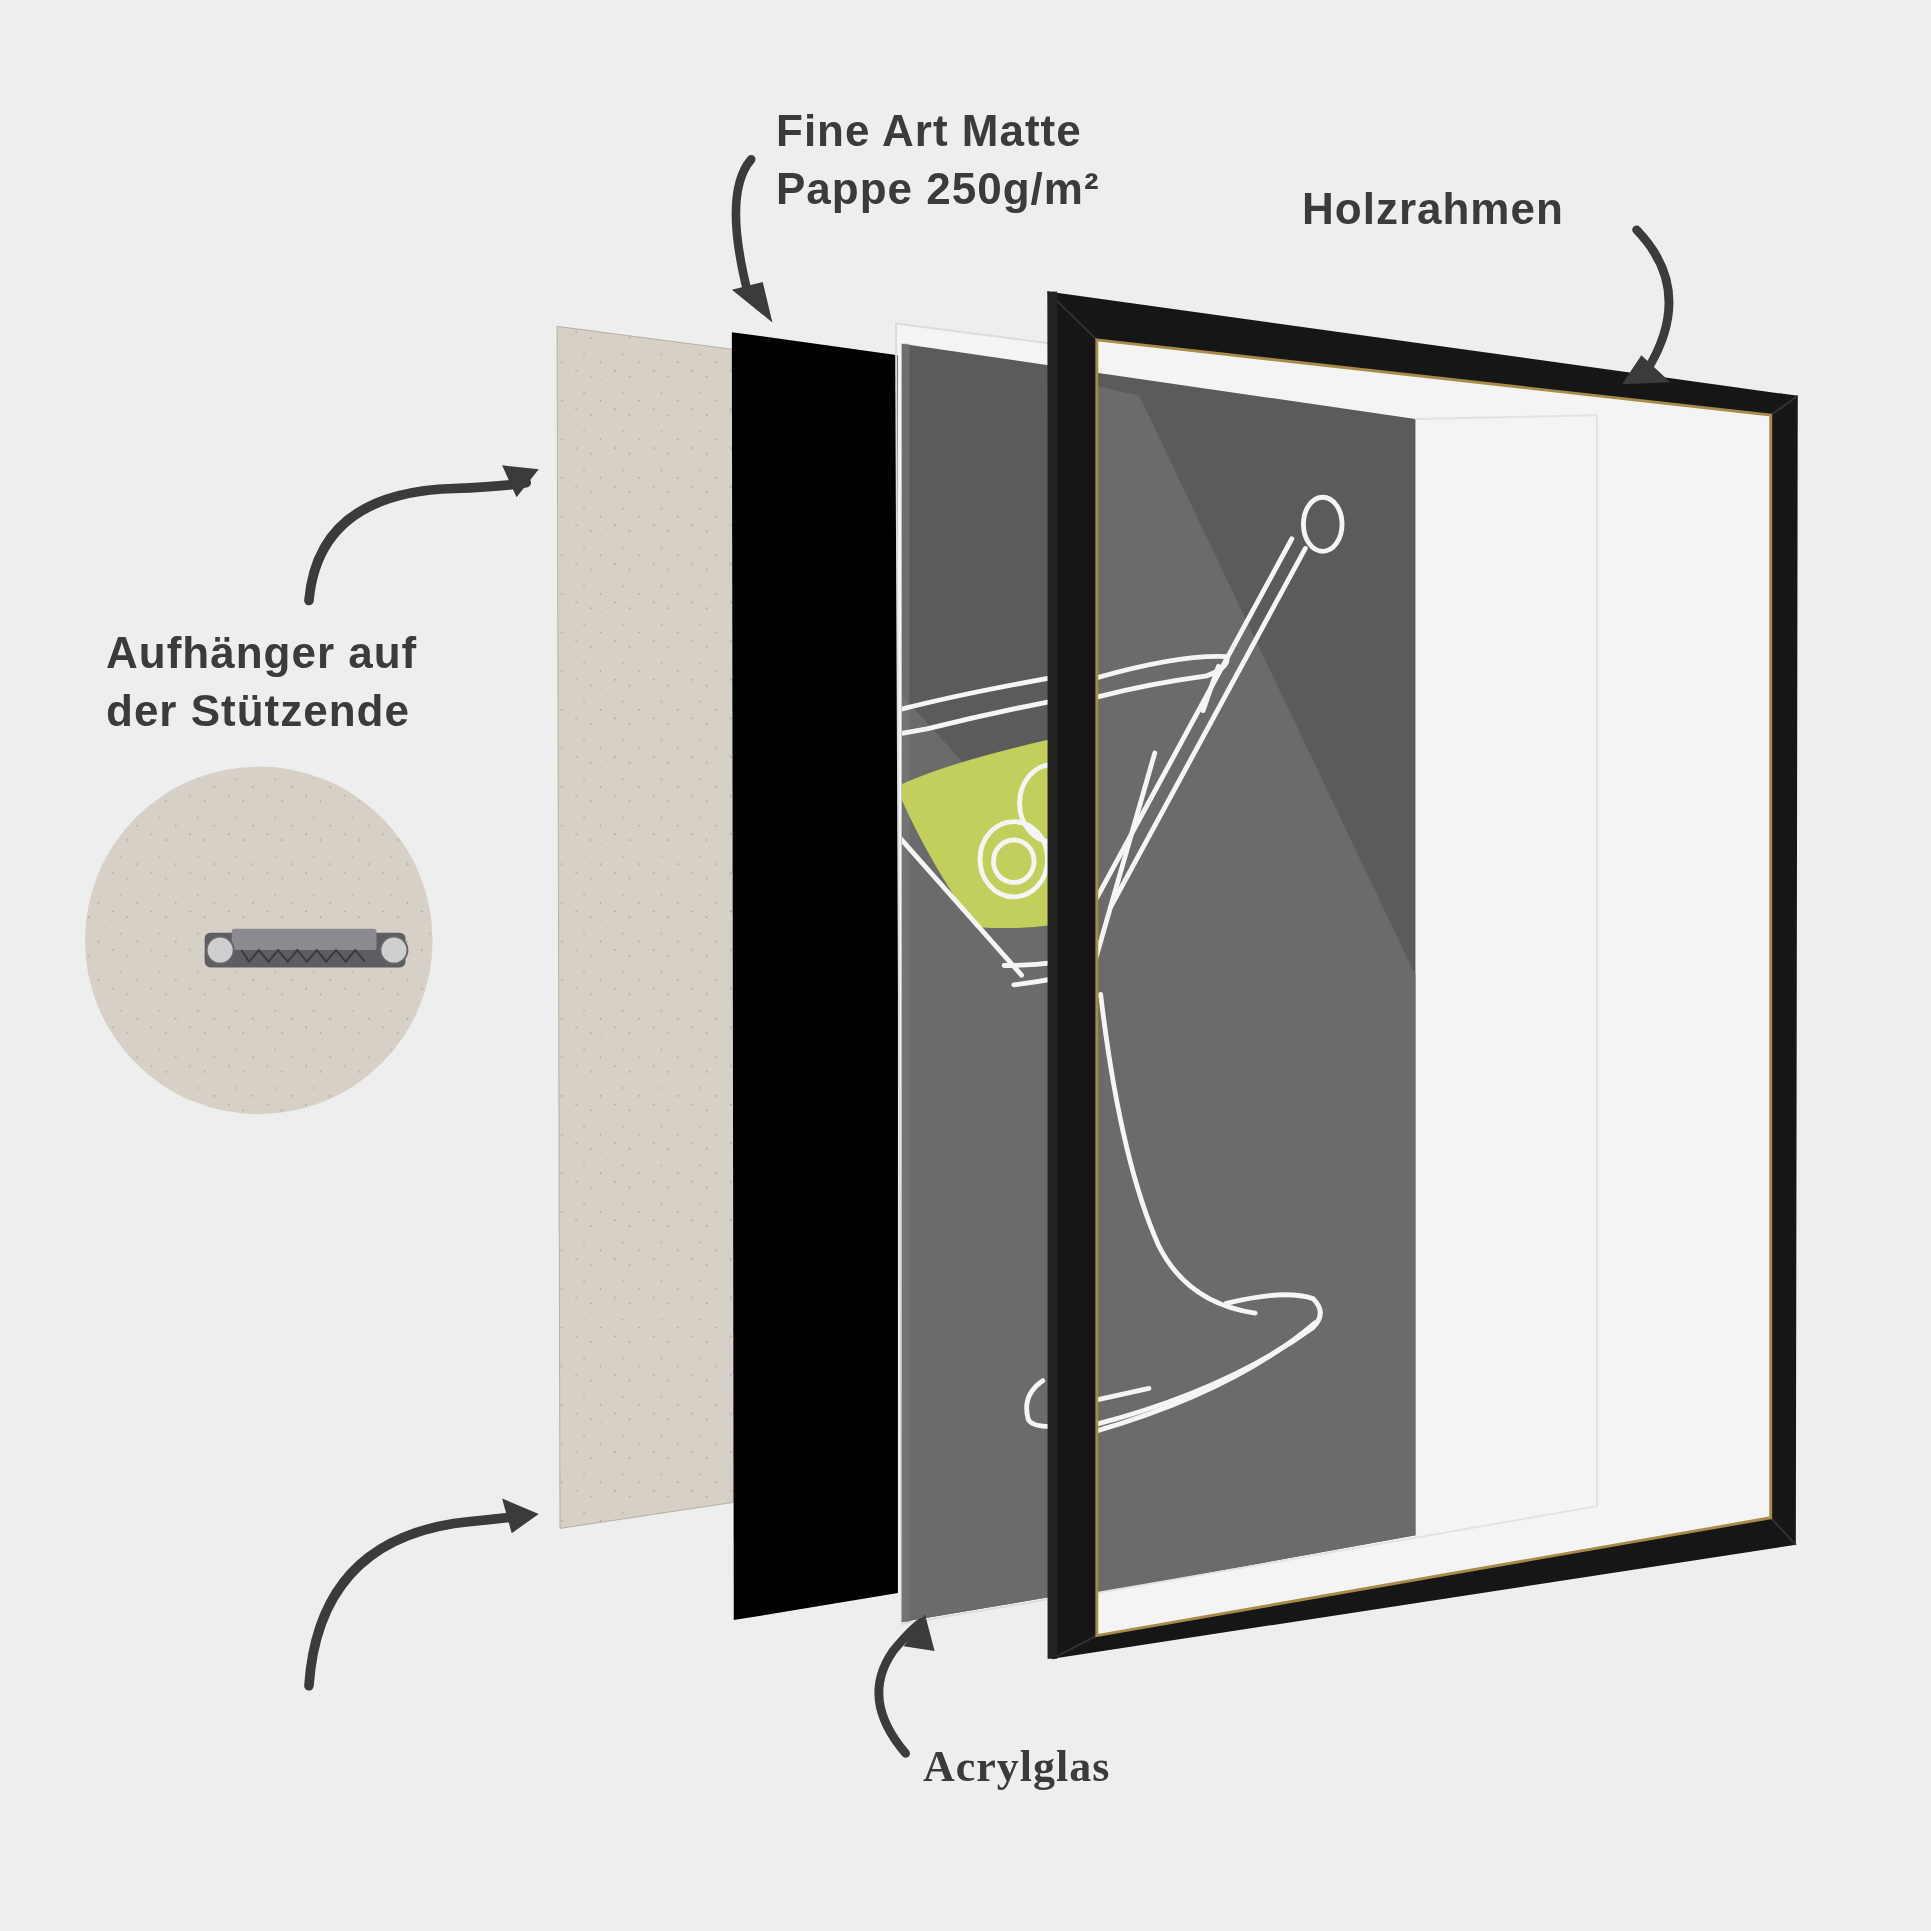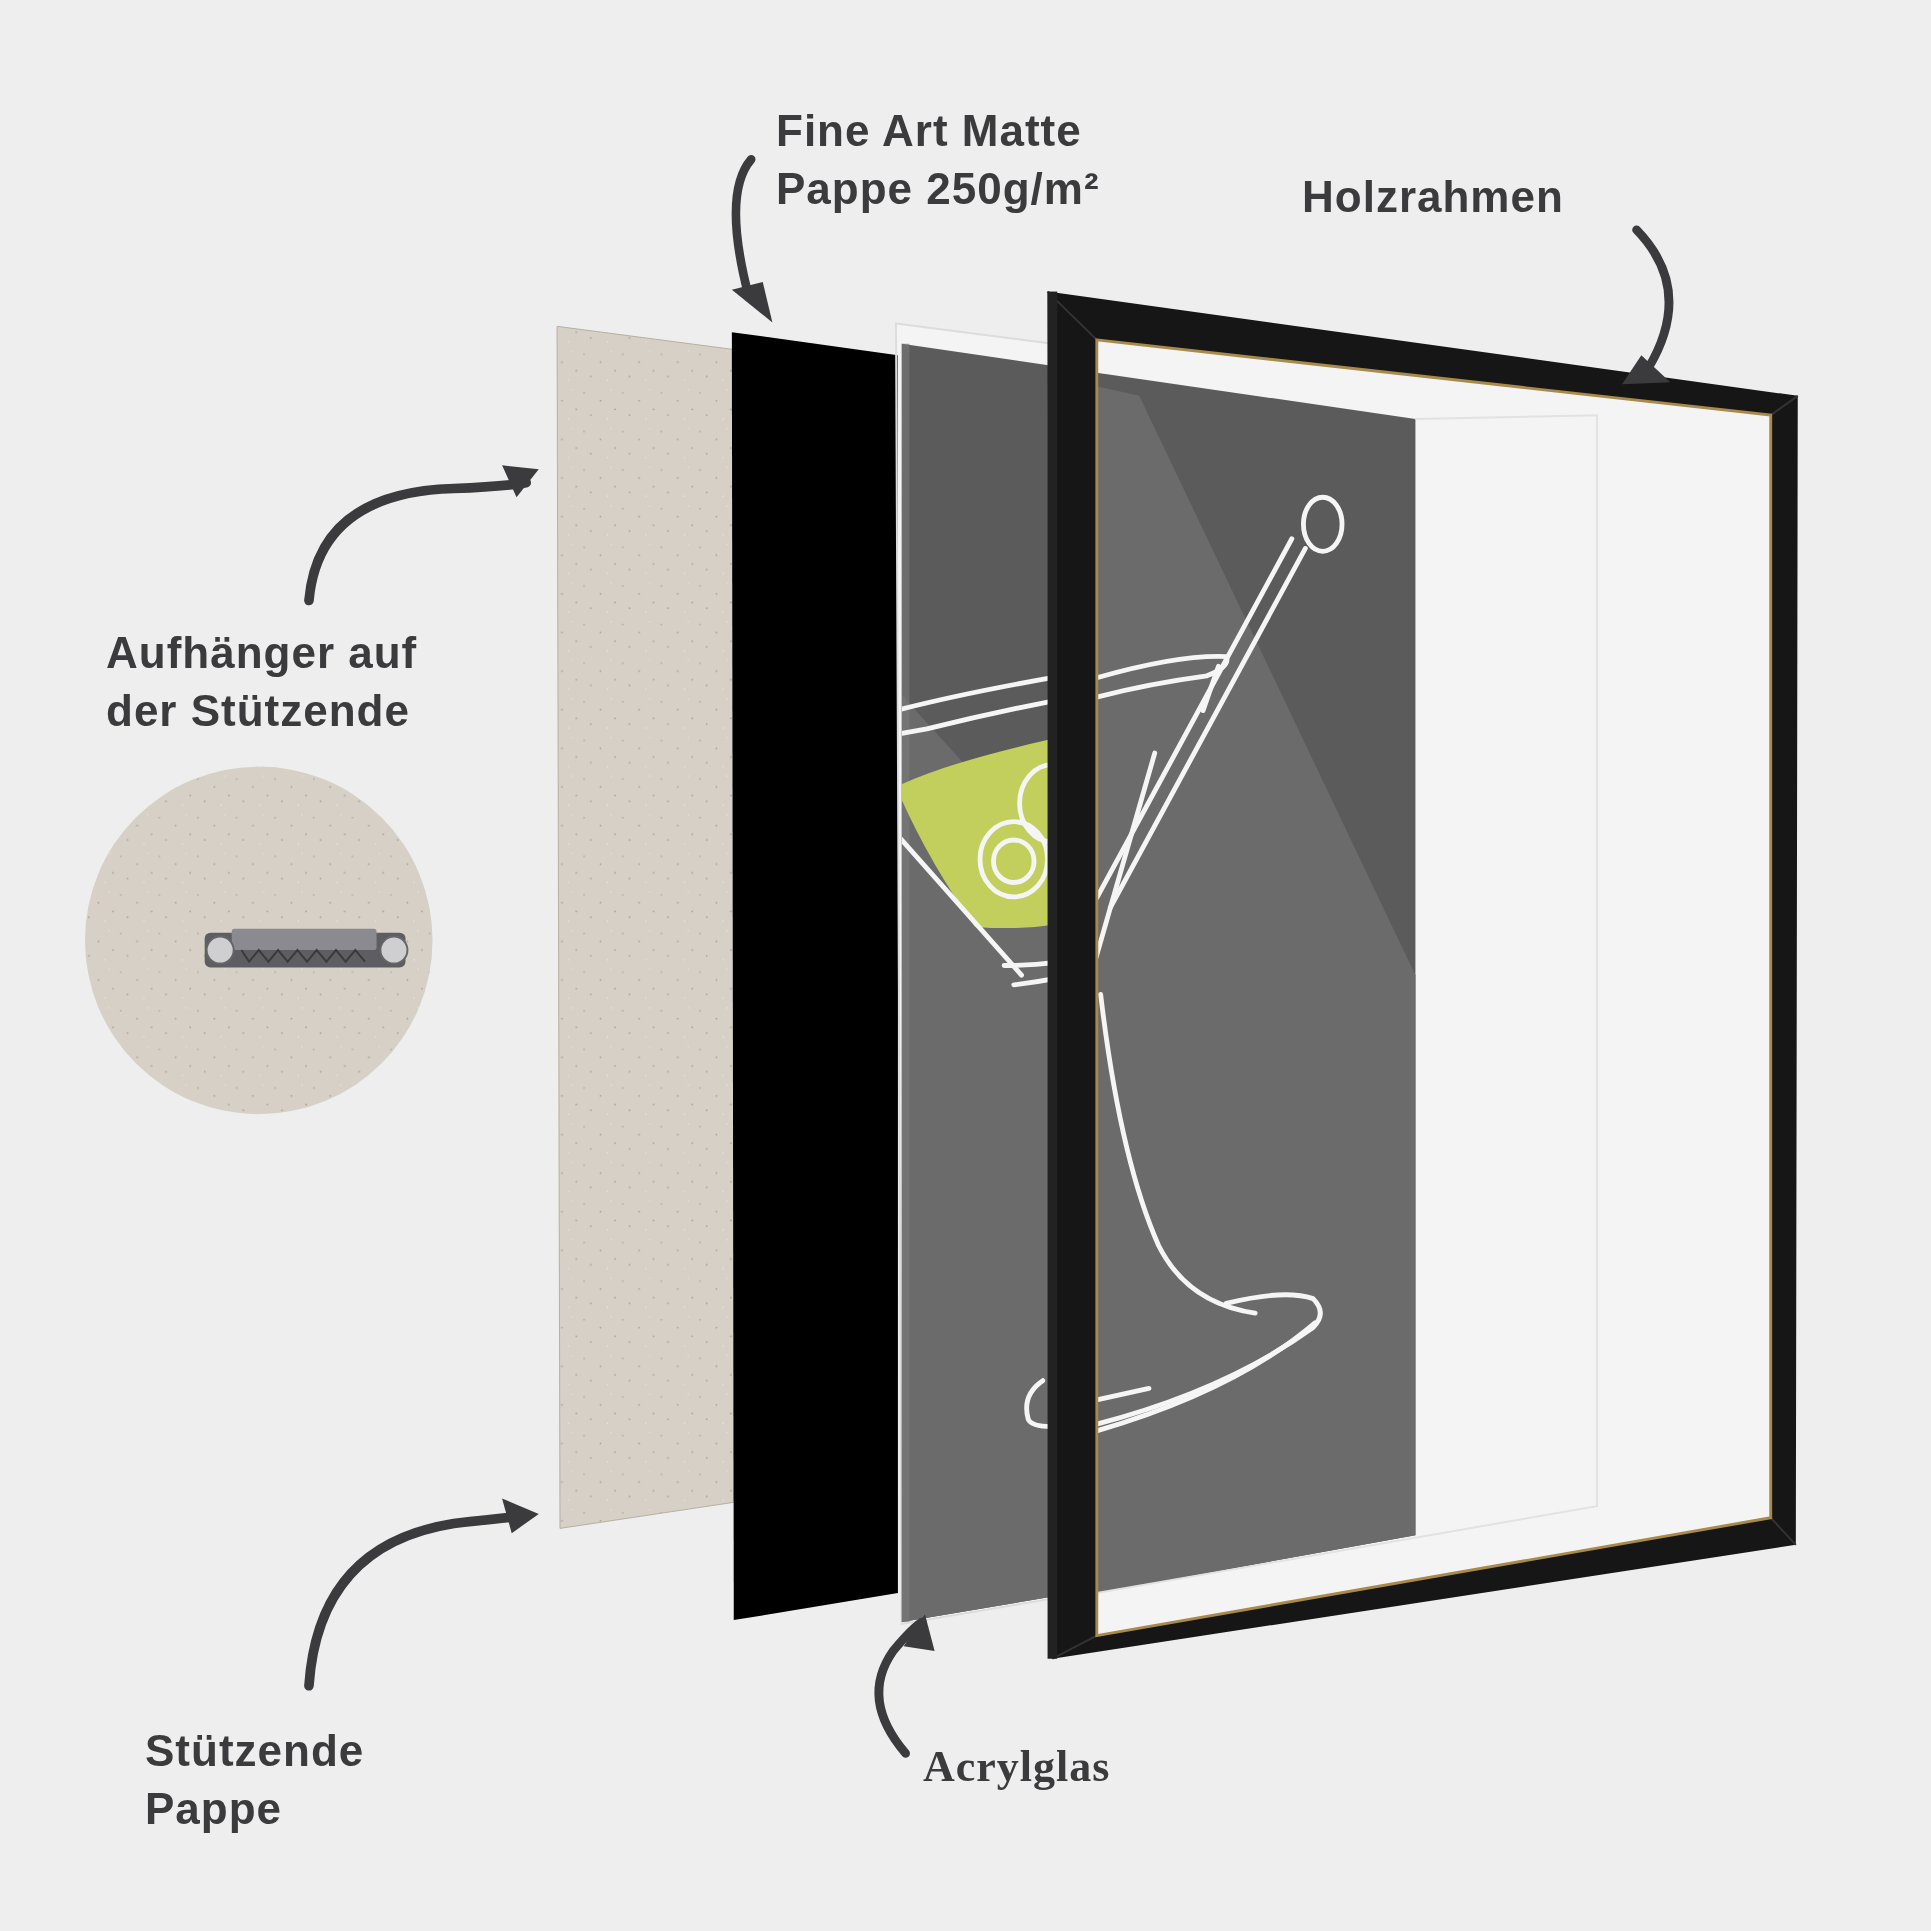--- a/index.html
+++ b/index.html
@@ -15,21 +15,21 @@
     color:#3b3b3d;
     font-weight:700;
     font-size:44px;
     line-height:58px;
     letter-spacing:1px;
     white-space:nowrap;
   }
   .label.center { text-align:left; }
   .label .line { display:block; }
   #lbl-paper { left:776px; top:102px; }
-  #lbl-frame { left:1302px; top:168px; }
+  #lbl-frame { left:1302px; top:180px; }
   #lbl-hanger { left:106px; top:624px; width:406px; }
   #lbl-cardboard { left:145px; top:1722px; width:319px; }
   #lbl-acrylic { left:923px; top:1738px;font-family:Liberation Serif, serif; }
   svg.art { position:absolute; left:0; top:0; }
 </style>
 </head>
 <body>
 
 <div class="stage">
 
@@ -177,23 +177,19 @@
 
   <div class="label" id="lbl-frame">
     <span class="line">Holzrahmen</span>
   </div>
 
   <div class="label center" id="lbl-hanger">
     <span class="line">Aufhänger auf</span>
     <span class="line">der Stützende</span>
   </div>
 
-  <div class="label center" id="lbl-cardboard">
-    <span class="line">Stützende</span>
-    <span class="line">Pappe</span>
-  </div>
 
   <div class="label" id="lbl-acrylic">
     <span class="line">Acrylglas</span>
   </div>
 
 </div>
 
 
 </body></html>

